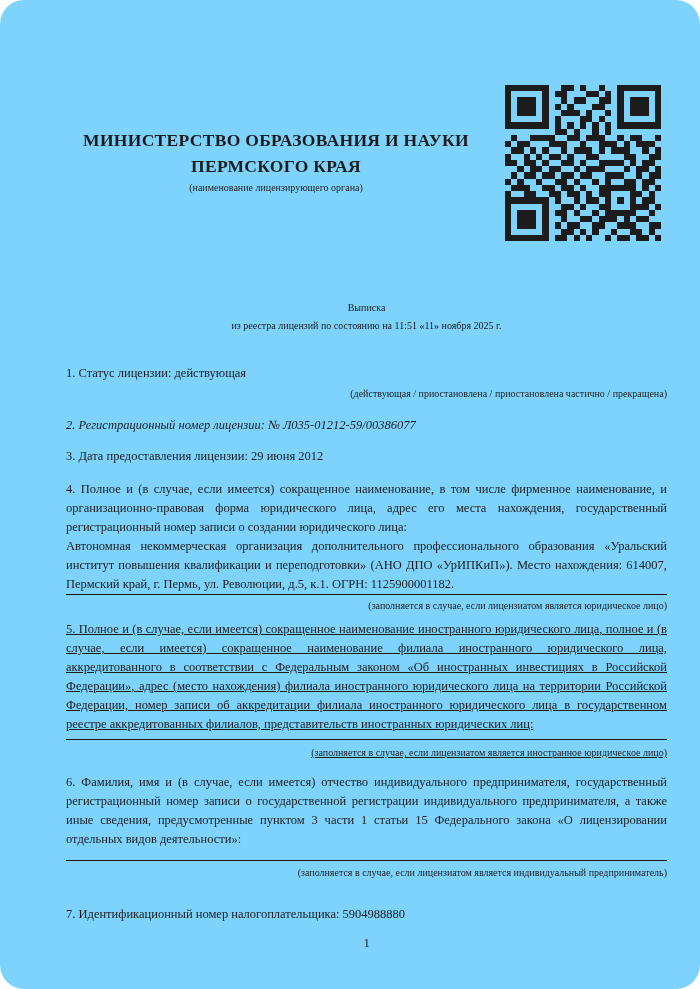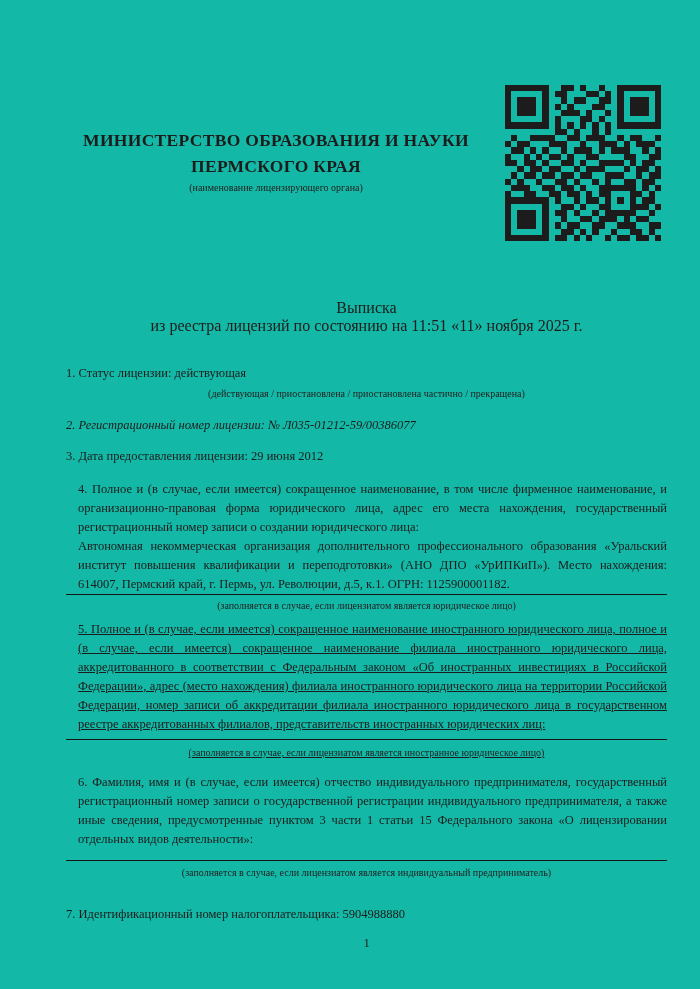--- a/index.html
+++ b/index.html
@@ -6,21 +6,22 @@
   html, body { background: #ffffff; }
   body {
     width: 700px; height: 989px;
     font-family: "Liberation Serif", "DejaVu Serif", serif;
     color: #1c1c1c;
     position: relative;
     overflow: hidden;
   }
   .page {
     position: absolute; inset: 0;
-    background: #14b8a6;
+    background: #7dd3fc;
+    border-radius: 24px;
   }
   .header-block {
     position: absolute;
     top: 127px; left: 66px; width: 420px;
     text-align: center;
   }
   .ministry-line {
     font-size: 17.5px; line-height: 26px; font-weight: bold;
     letter-spacing: 0.3px;
   }
@@ -29,28 +30,28 @@
   }
   .header-block .small-caption { margin-top: 2px; }
   .qr {
     position: absolute; top: 85px; left: 505px;
     width: 156px; height: 156px;
     display: block;
   }
   .title-block {
     position: absolute; top: 299px; left: 66px; width: 601px;
     text-align: center;
-    font-size: 16px; line-height: 18px;
+    font-size: 10px; line-height: 18px;
   }
   .item {
     position: absolute; left: 66px; width: 601px;
     font-size: 12.5px; line-height: 19px;
   }
-  .justify { text-align: justify; margin-left: 12px; }
-  .center { text-align: center; }
+  .justify { text-align: justify; }
+  .center { text-align: right; }
   .rule {
     border-top: 1.6px solid #161616;
     height: 0; width: 100%;
   }
   .item-1 { top: 364px; }
   .item-1 .small-caption { margin-top: 4px; }
   .item-2 { top: 416px; font-style: italic; }
   .item-3 { top: 447px; }
   .item-4 { top: 480px; }
   .item-4 .rule { margin-top: 0px; }

